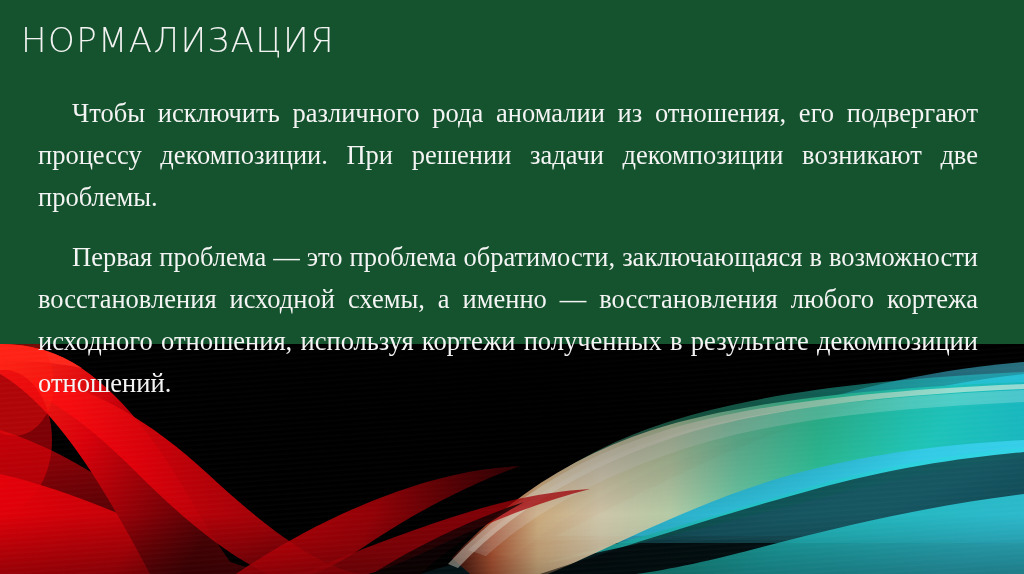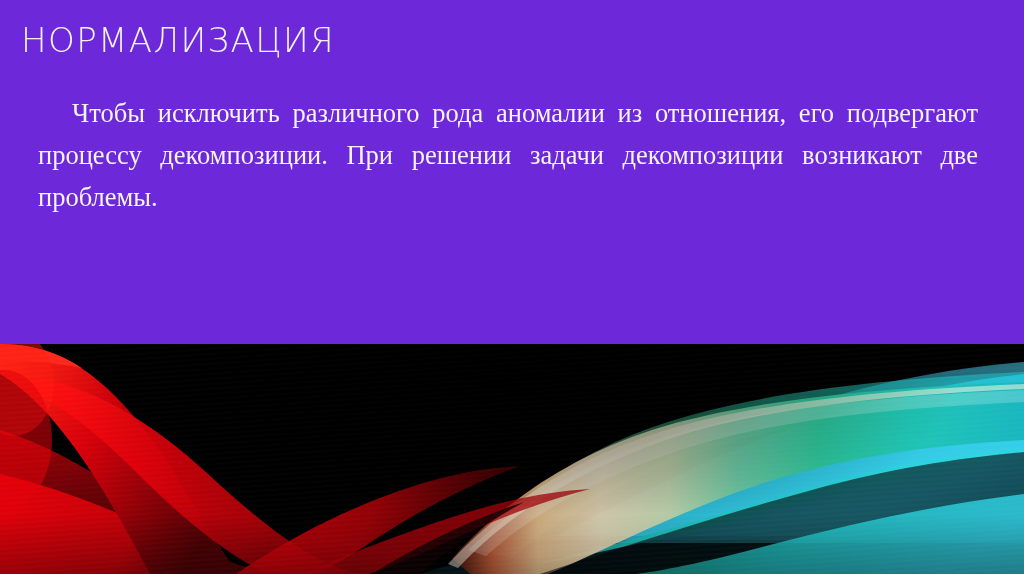--- a/index.html
+++ b/index.html
@@ -9,21 +9,21 @@
     background: #000000;
   }
   body {
     font-family: "Liberation Serif", "DejaVu Serif", serif;
   }
 
   .slide {
     position: relative;
     width: 1024px;
     height: 574px;
-    background: #6d28d9;
+    background: #14532d;
     overflow: hidden;
   }
 
   
   .content {
     position: absolute;
     left: 0;
     top: 0;
     width: 1024px;
     height: 380px;
@@ -254,16 +254,17 @@
     <div class="streaks"></div>
     <div class="vignette"></div>
   </div>
 
   <div class="content">
 
     <div class="slide-title">НОРМАЛИЗАЦИЯ</div>
 
     <div class="body-block">
       <p class="para">Чтобы исключить различного рода аномалии из отношения, его подвергают процессу декомпозиции. При решении задачи декомпозиции возникают две проблемы.</p>
+      <p class="para">Первая проблема — это проблема обратимости, заключающаяся в возможности восстановления исходной схемы, а именно — восстановления любого кортежа исходного отношения, используя кортежи полученных в результате декомпозиции отношений.</p>
     </div>
 
   </div>
 </div>
 
 </body></html>

